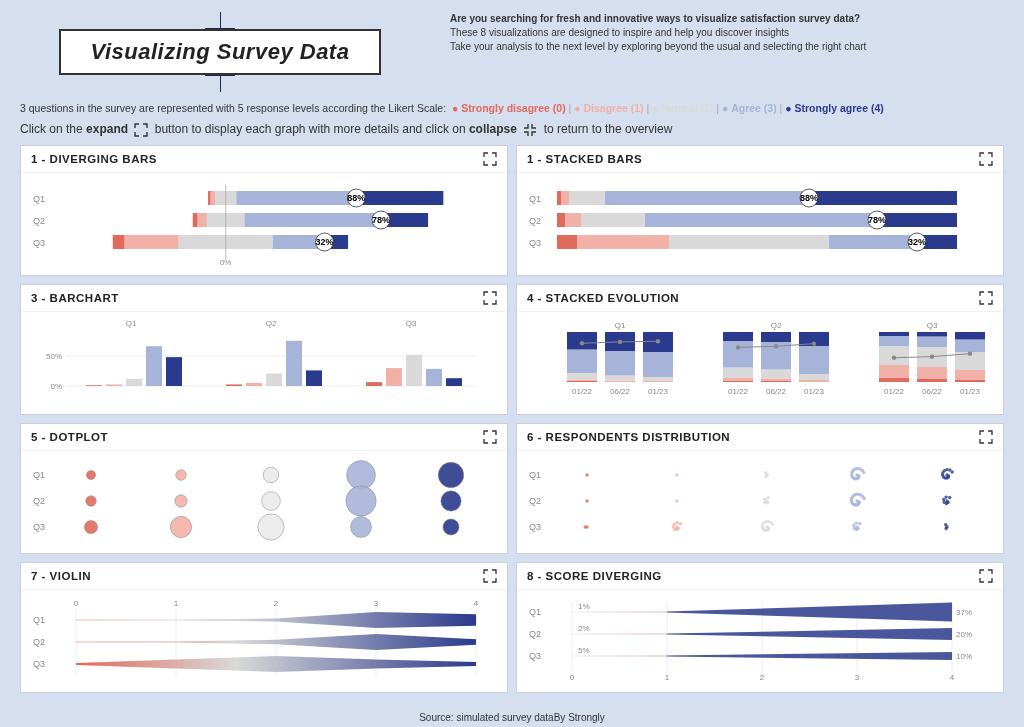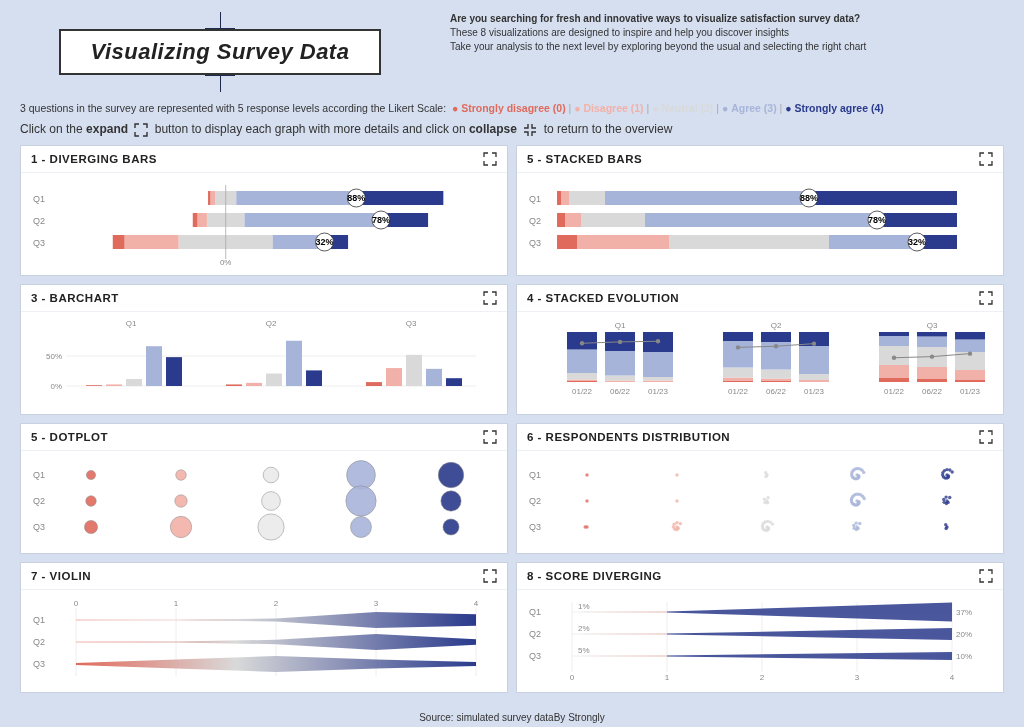--- a/index.html
+++ b/index.html
@@ -149,21 +149,21 @@
           <rect x="293.5294117647059" y="56" width="23.529411764705884" height="14" fill="#2a3a8c"></rect>
           <circle cx="293.5294117647059" cy="63" r="9" fill="#fff" stroke="#333" stroke-width="0.8"></circle>
           <text x="293.5294117647059" y="66" class="callout" text-anchor="middle">32%</text>
           <line x1="194.7058823529412" y1="6" x2="194.7058823529412" y2="80" stroke="#999" stroke-width="0.7"></line>
           <text x="194.7058823529412" y="86" class="axislab" text-anchor="middle">0%</text>
         </svg></div>
   </div>
 
   <div class="panel">
     <div class="panel-head">
-      <span class="panel-title">5 - STACKED BARS</span>
+      <span class="panel-title">1 - STACKED BARS</span>
       <span class="expand">
         <svg width="14" height="14" viewBox="0 0 14 14">
             <g stroke="#333" stroke-width="1.3" fill="none">
               <path d="M1 5V1h4M13 5V1H9M1 9v4h4M13 9v4H9"></path>
             </g>
           </svg>
       </span>
     </div>
     <div class="panel-body"><svg id="svg2" width="460" height="88">
           <text x="2" y="23" class="rowlab" text-anchor="start">Q1</text>

